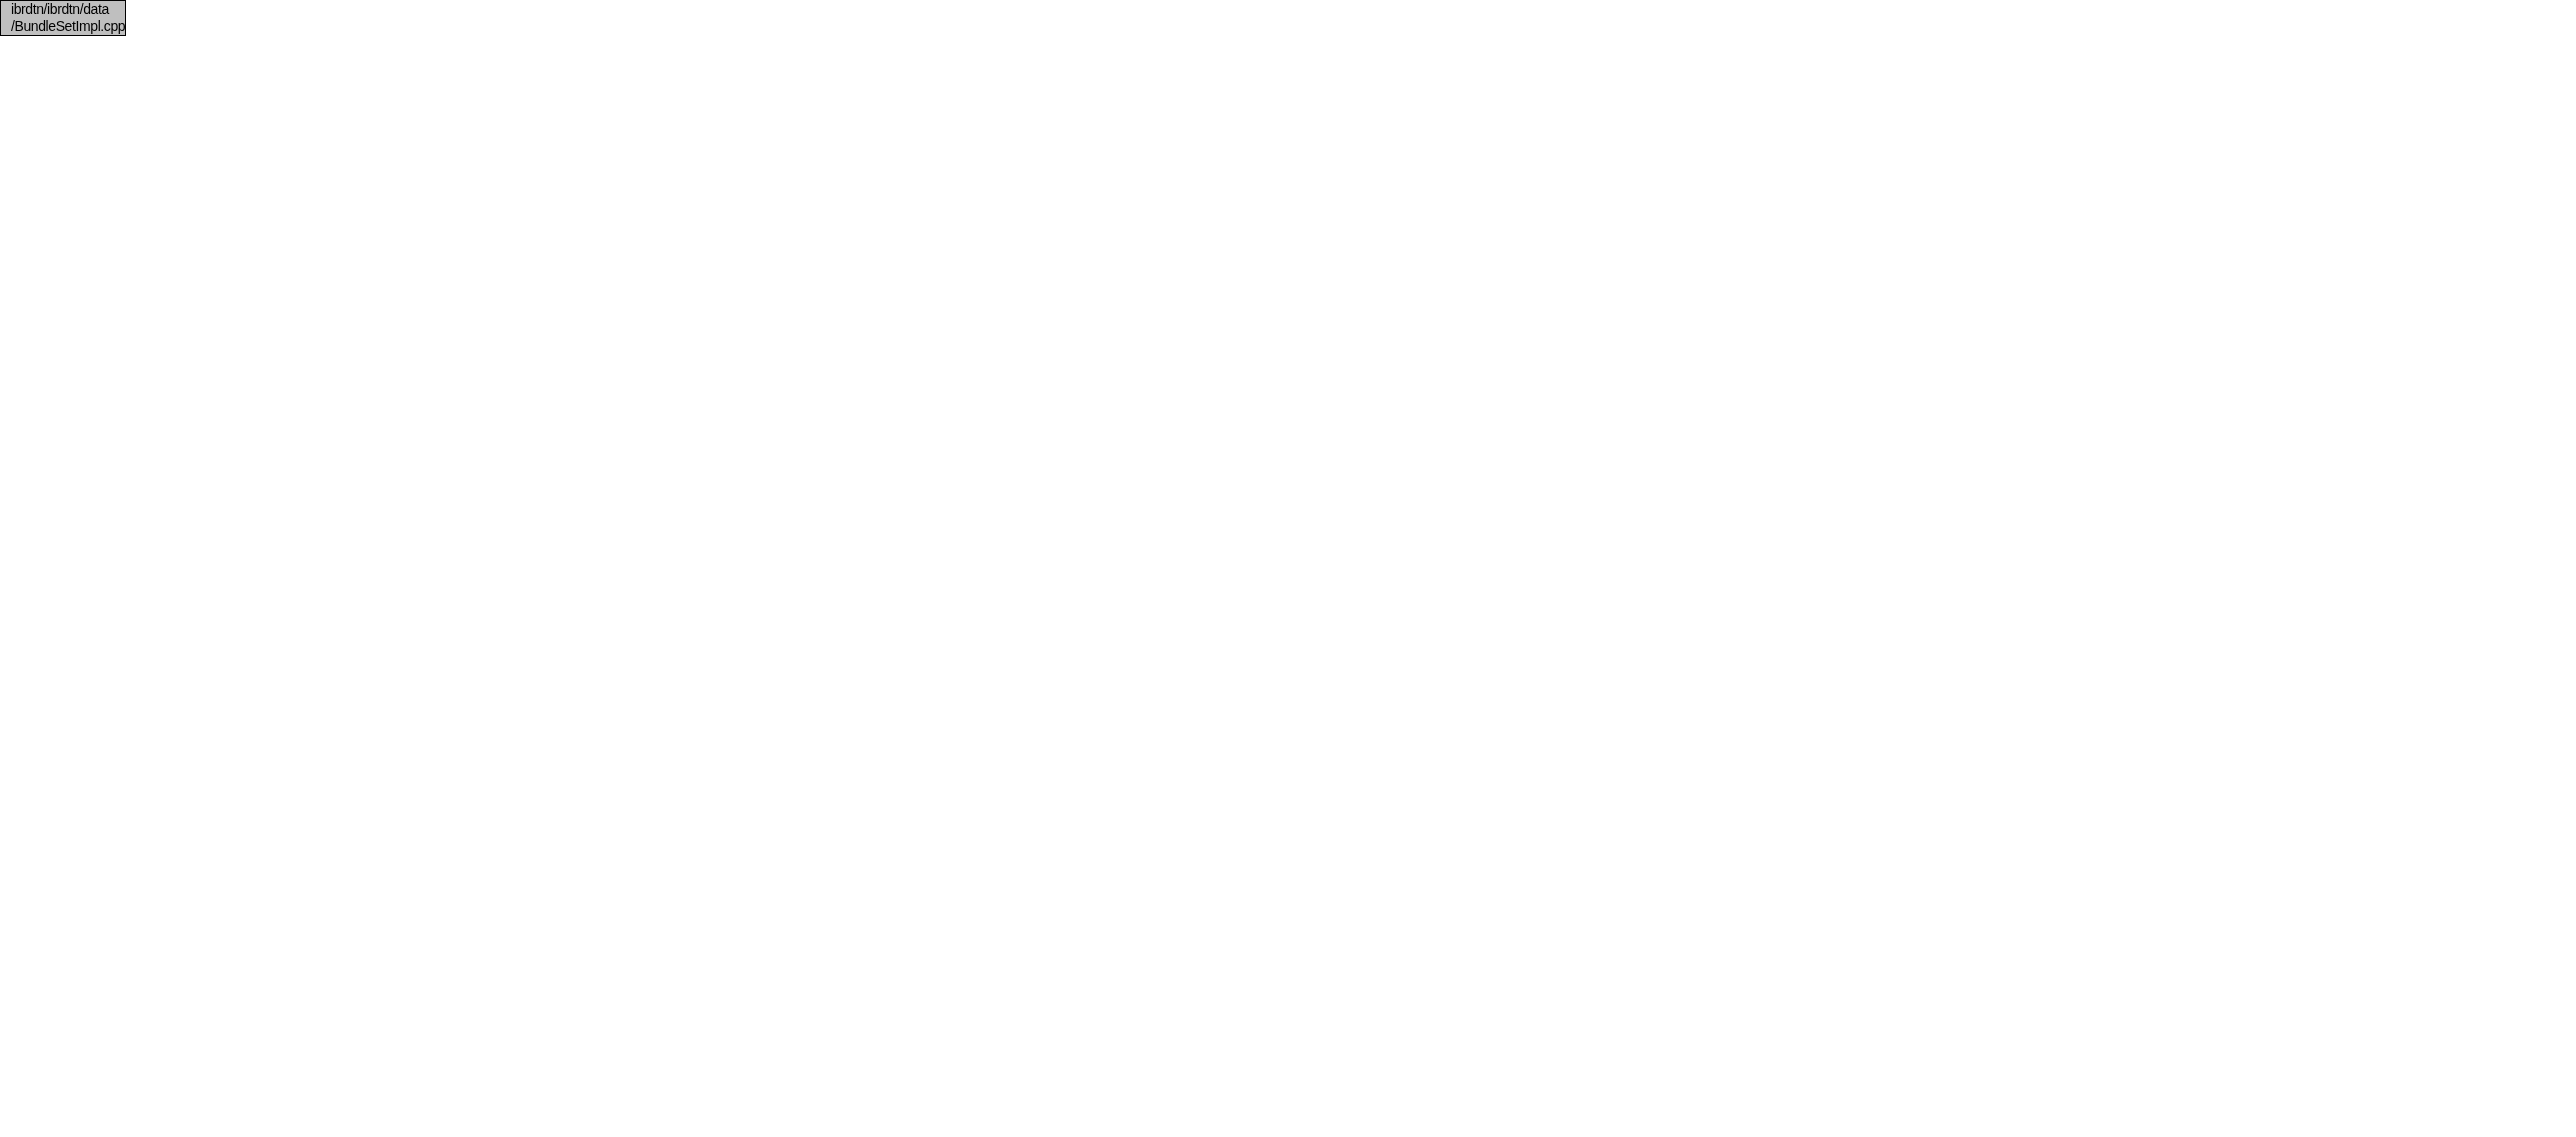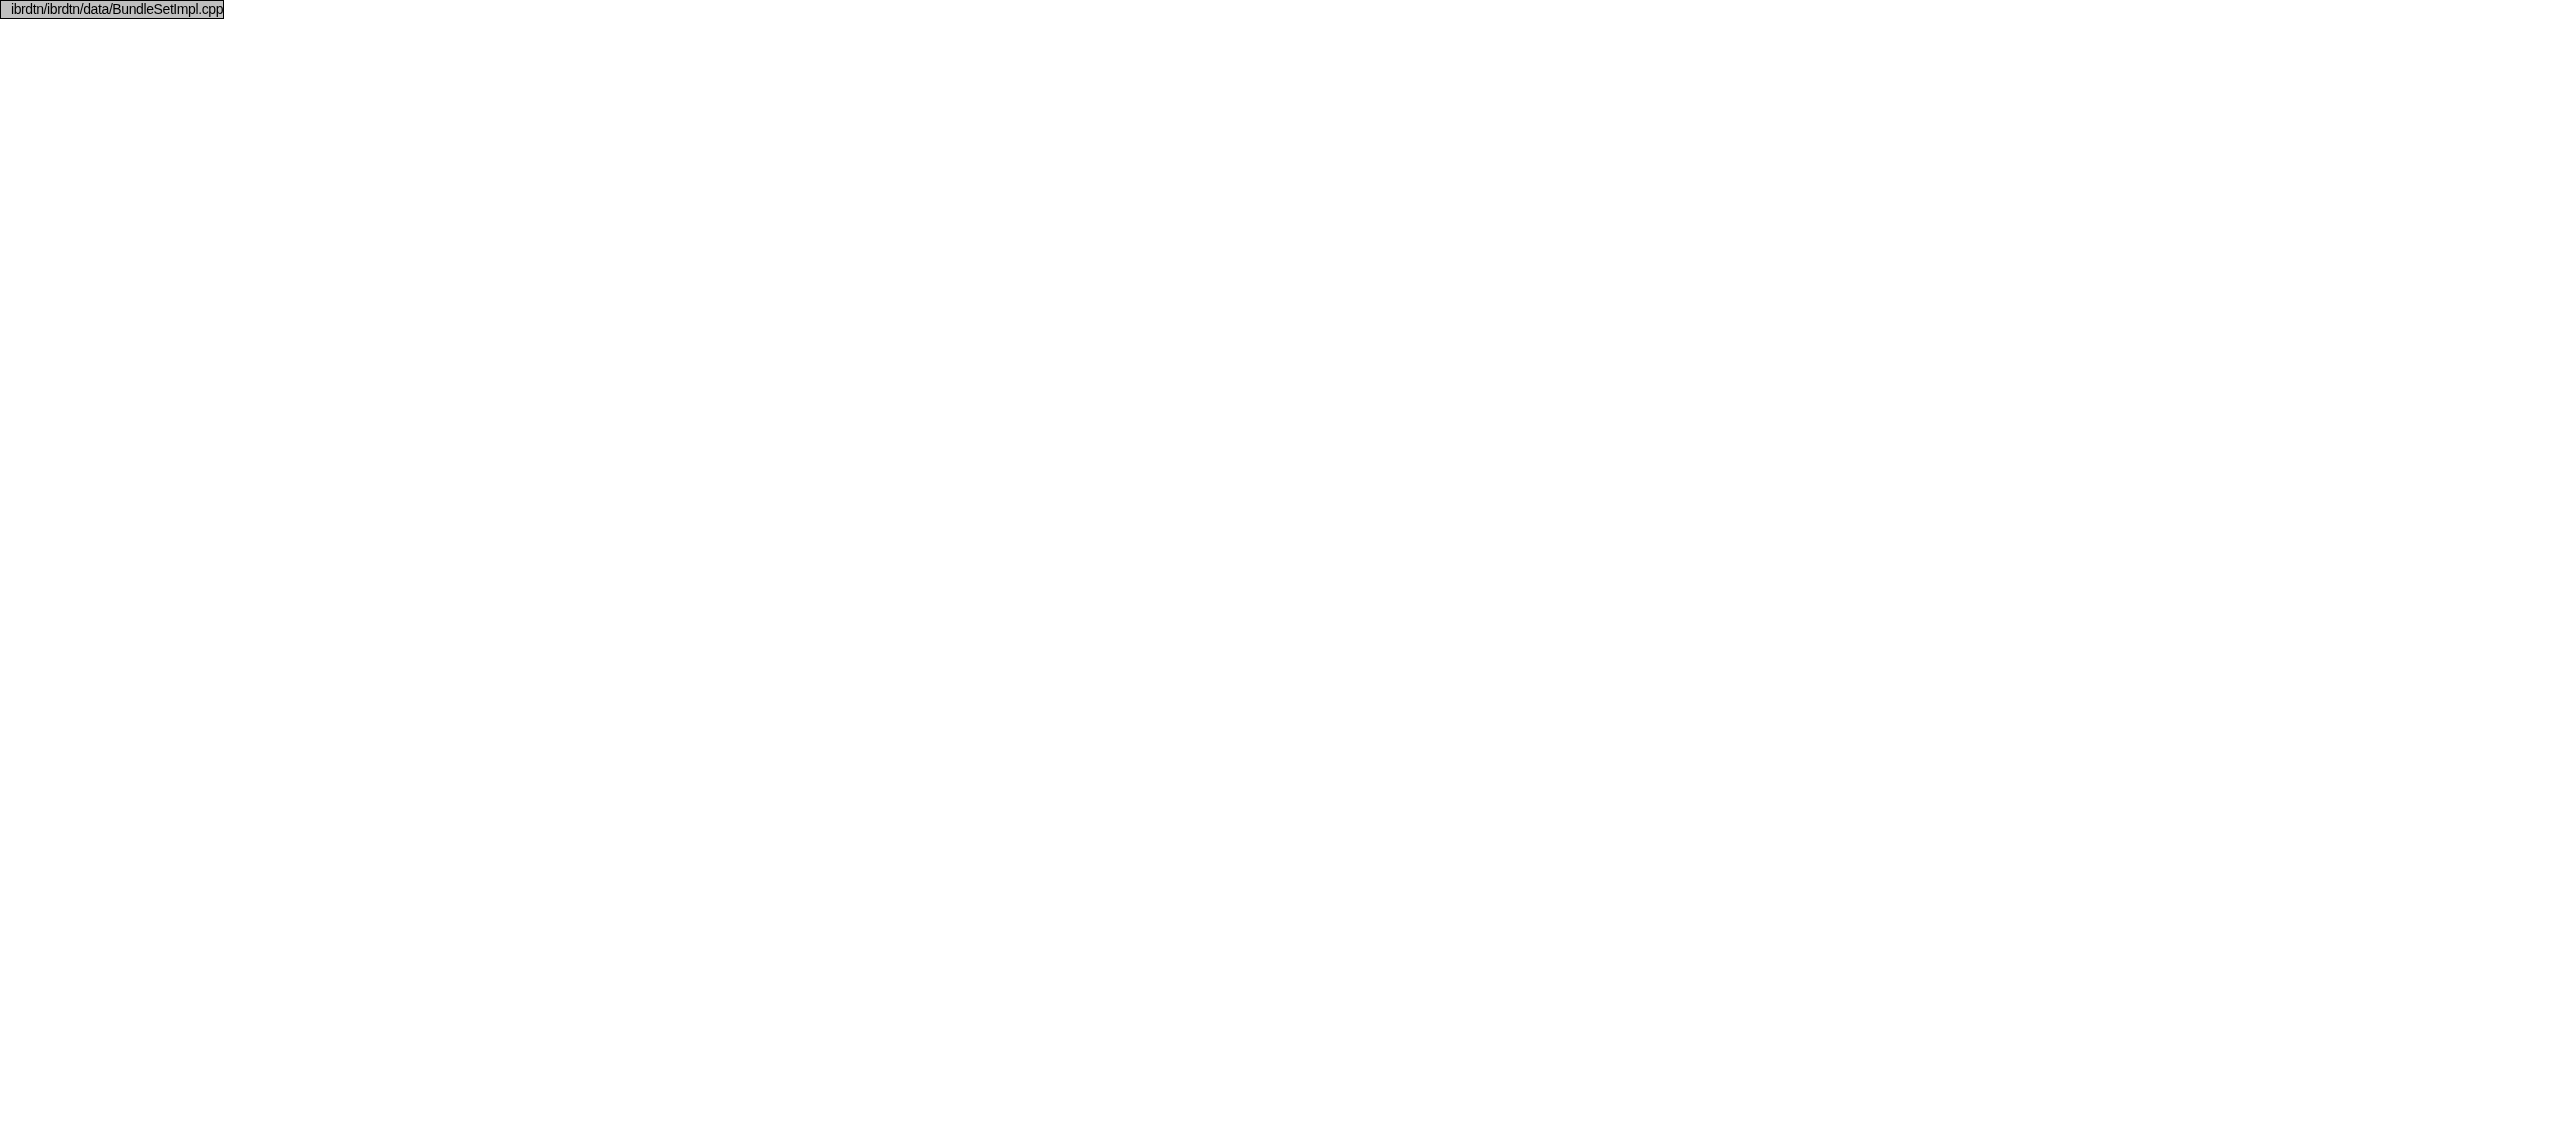--- a/index.html
+++ b/index.html
@@ -3,21 +3,21 @@
 <meta charset="utf-8">
 <style>
   html, body { margin: 0; padding: 0; background: #ffffff; }
   body { width: 2576px; height: 1137px; position: relative; overflow: hidden;
          font-family: "Liberation Sans", sans-serif; }
   #graph { position: absolute; left: 0; top: 0; width: 2576px; height: 1137px; }
   .node { position: absolute; box-sizing: border-box; background: #ffffff;
           display: flex; align-items: center; justify-content: center;
           font-size: 14px; color: #000; white-space: nowrap; letter-spacing: -0.4px;
           cursor: pointer; }
-  .node.root { background: #bfbfbf; border: 1.6px solid #000000; flex-direction: row;
+  .node.root { background: #bfbfbf; border: 1.6px solid #000000; flex-direction: column;
                align-items: flex-start; padding-left: 10px; line-height: 17px; cursor: default; }
   svg#edges { position: absolute; left: 0; top: 0; }
 </style>
 </head>
 <body>
 
 <div id="graph">
   <svg id="edges" width="2576" height="1137" viewBox="0 0 2580 1139">
     <defs>
       <marker id="arrow" viewBox="0 0 10 10" refX="10" refY="5" markerWidth="9" markerHeight="9" orient="auto-start-reverse" markerUnits="userSpaceOnUse">

